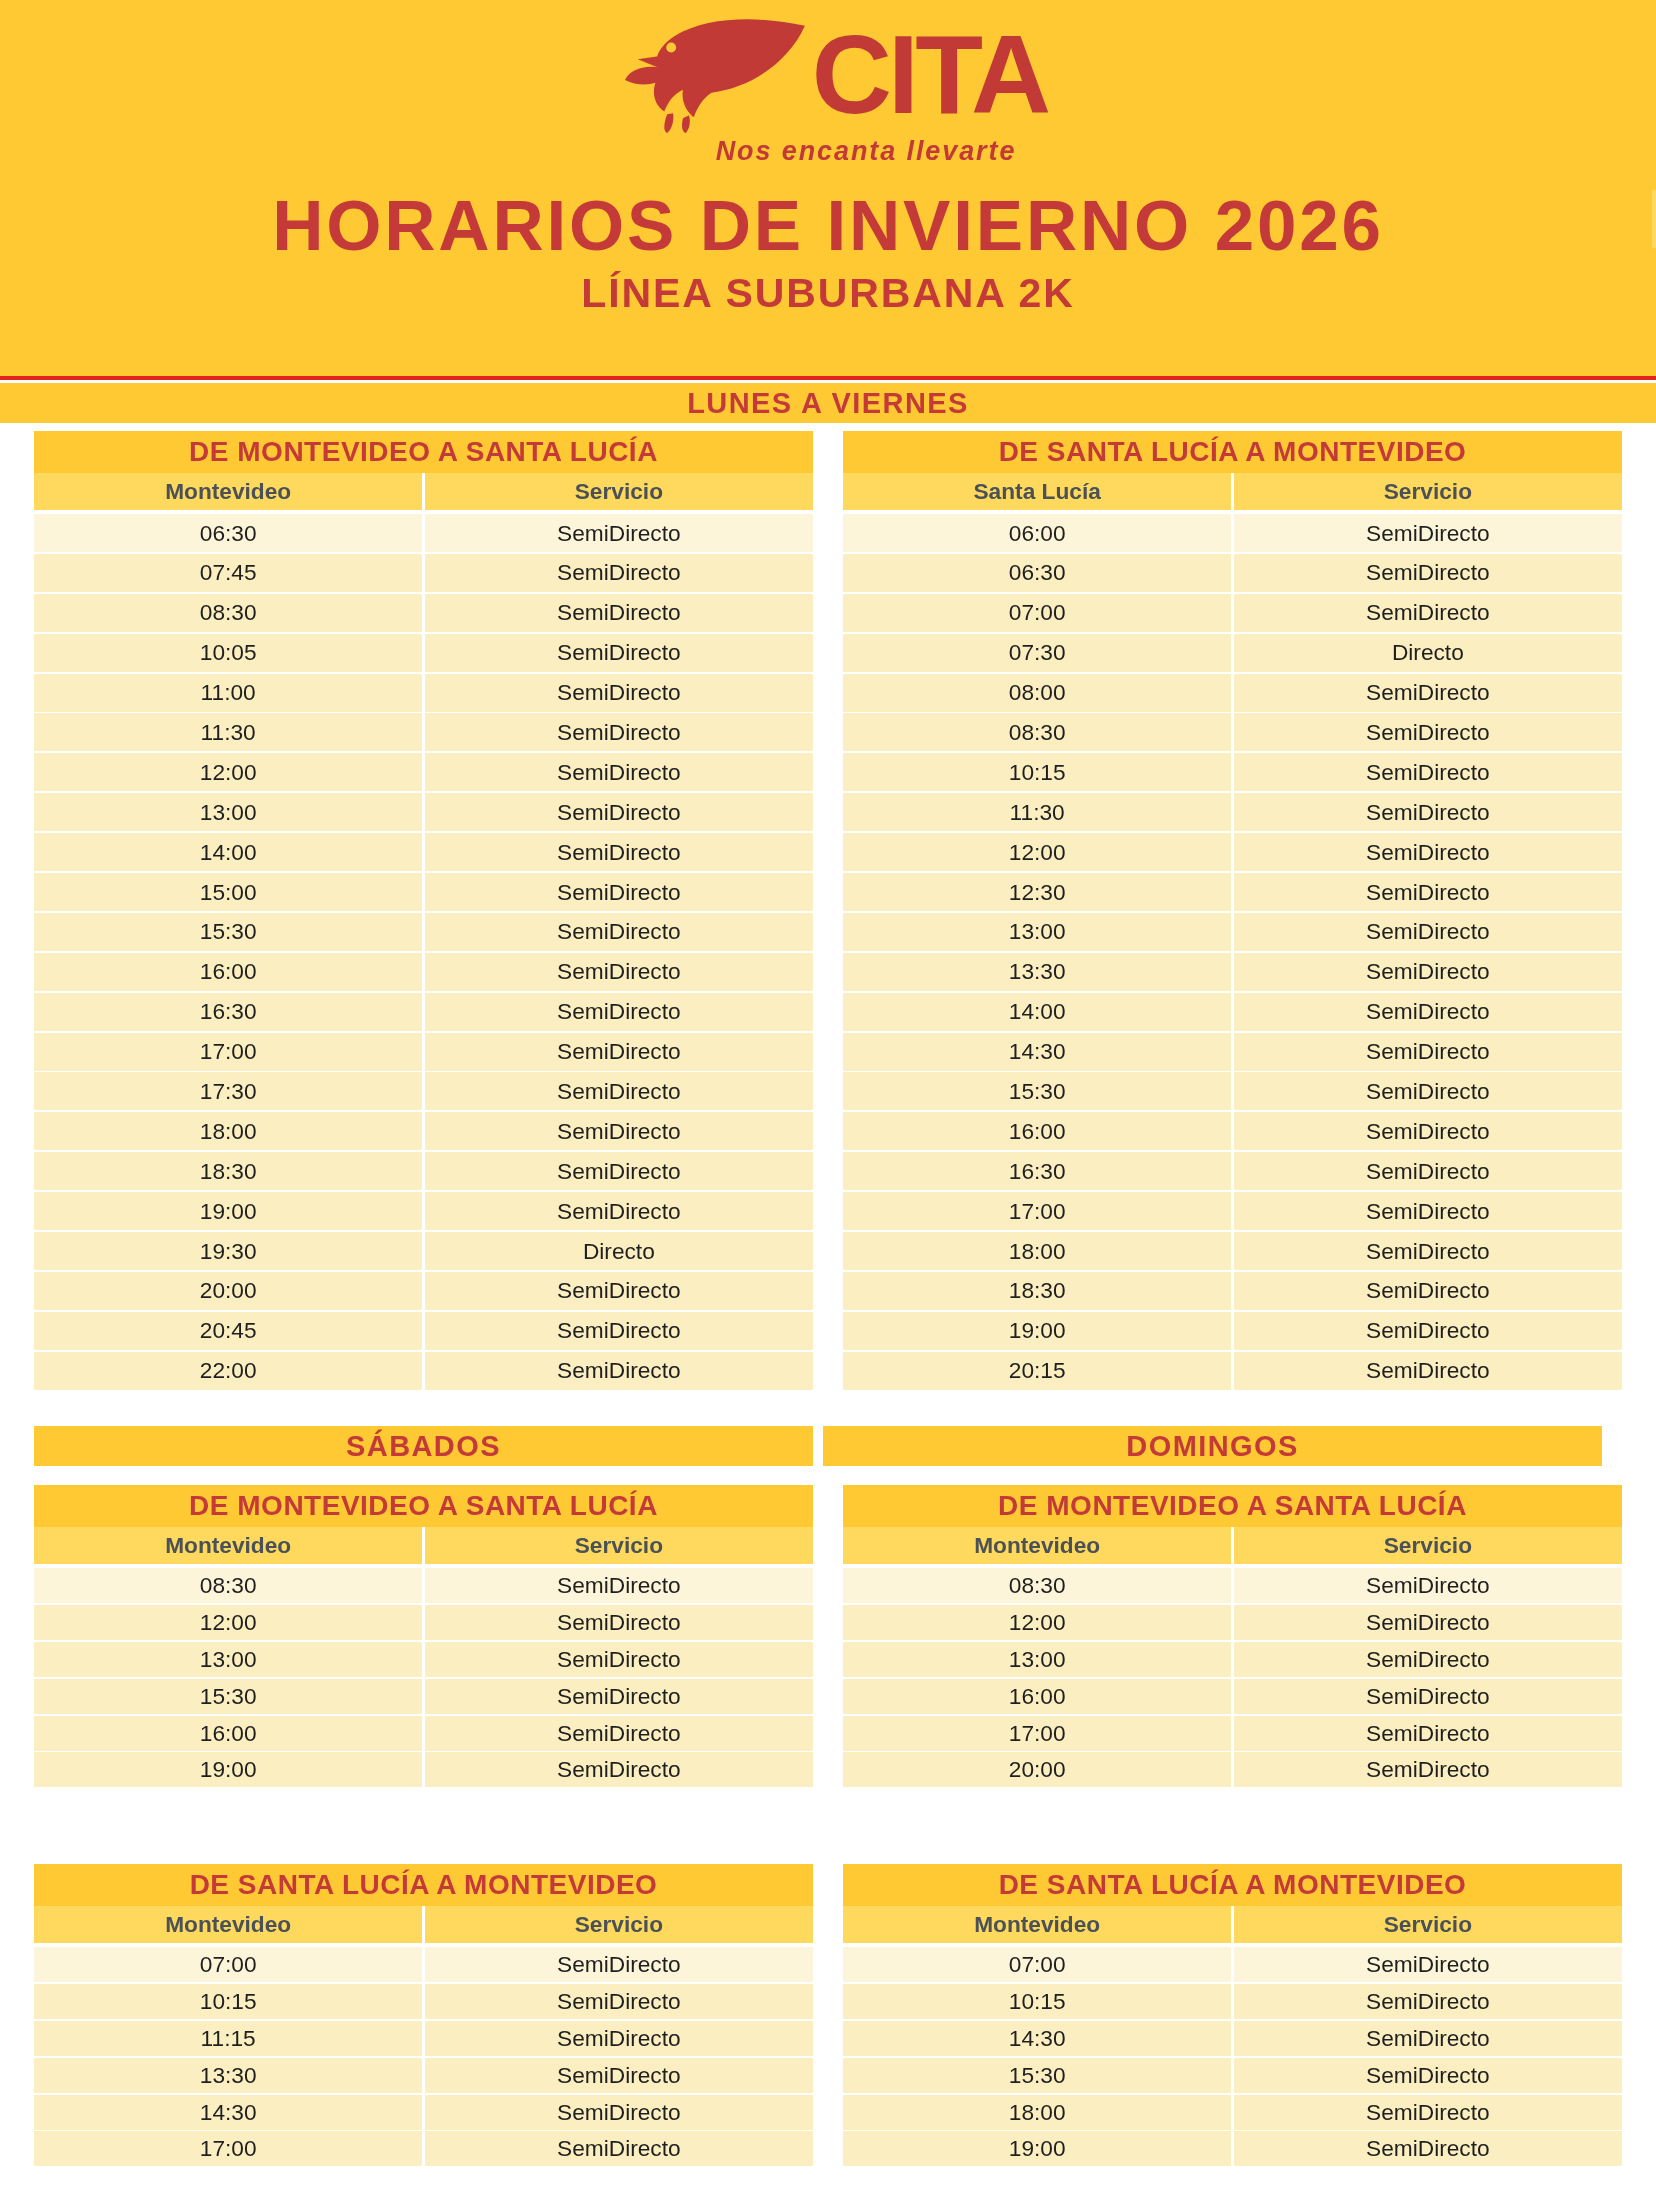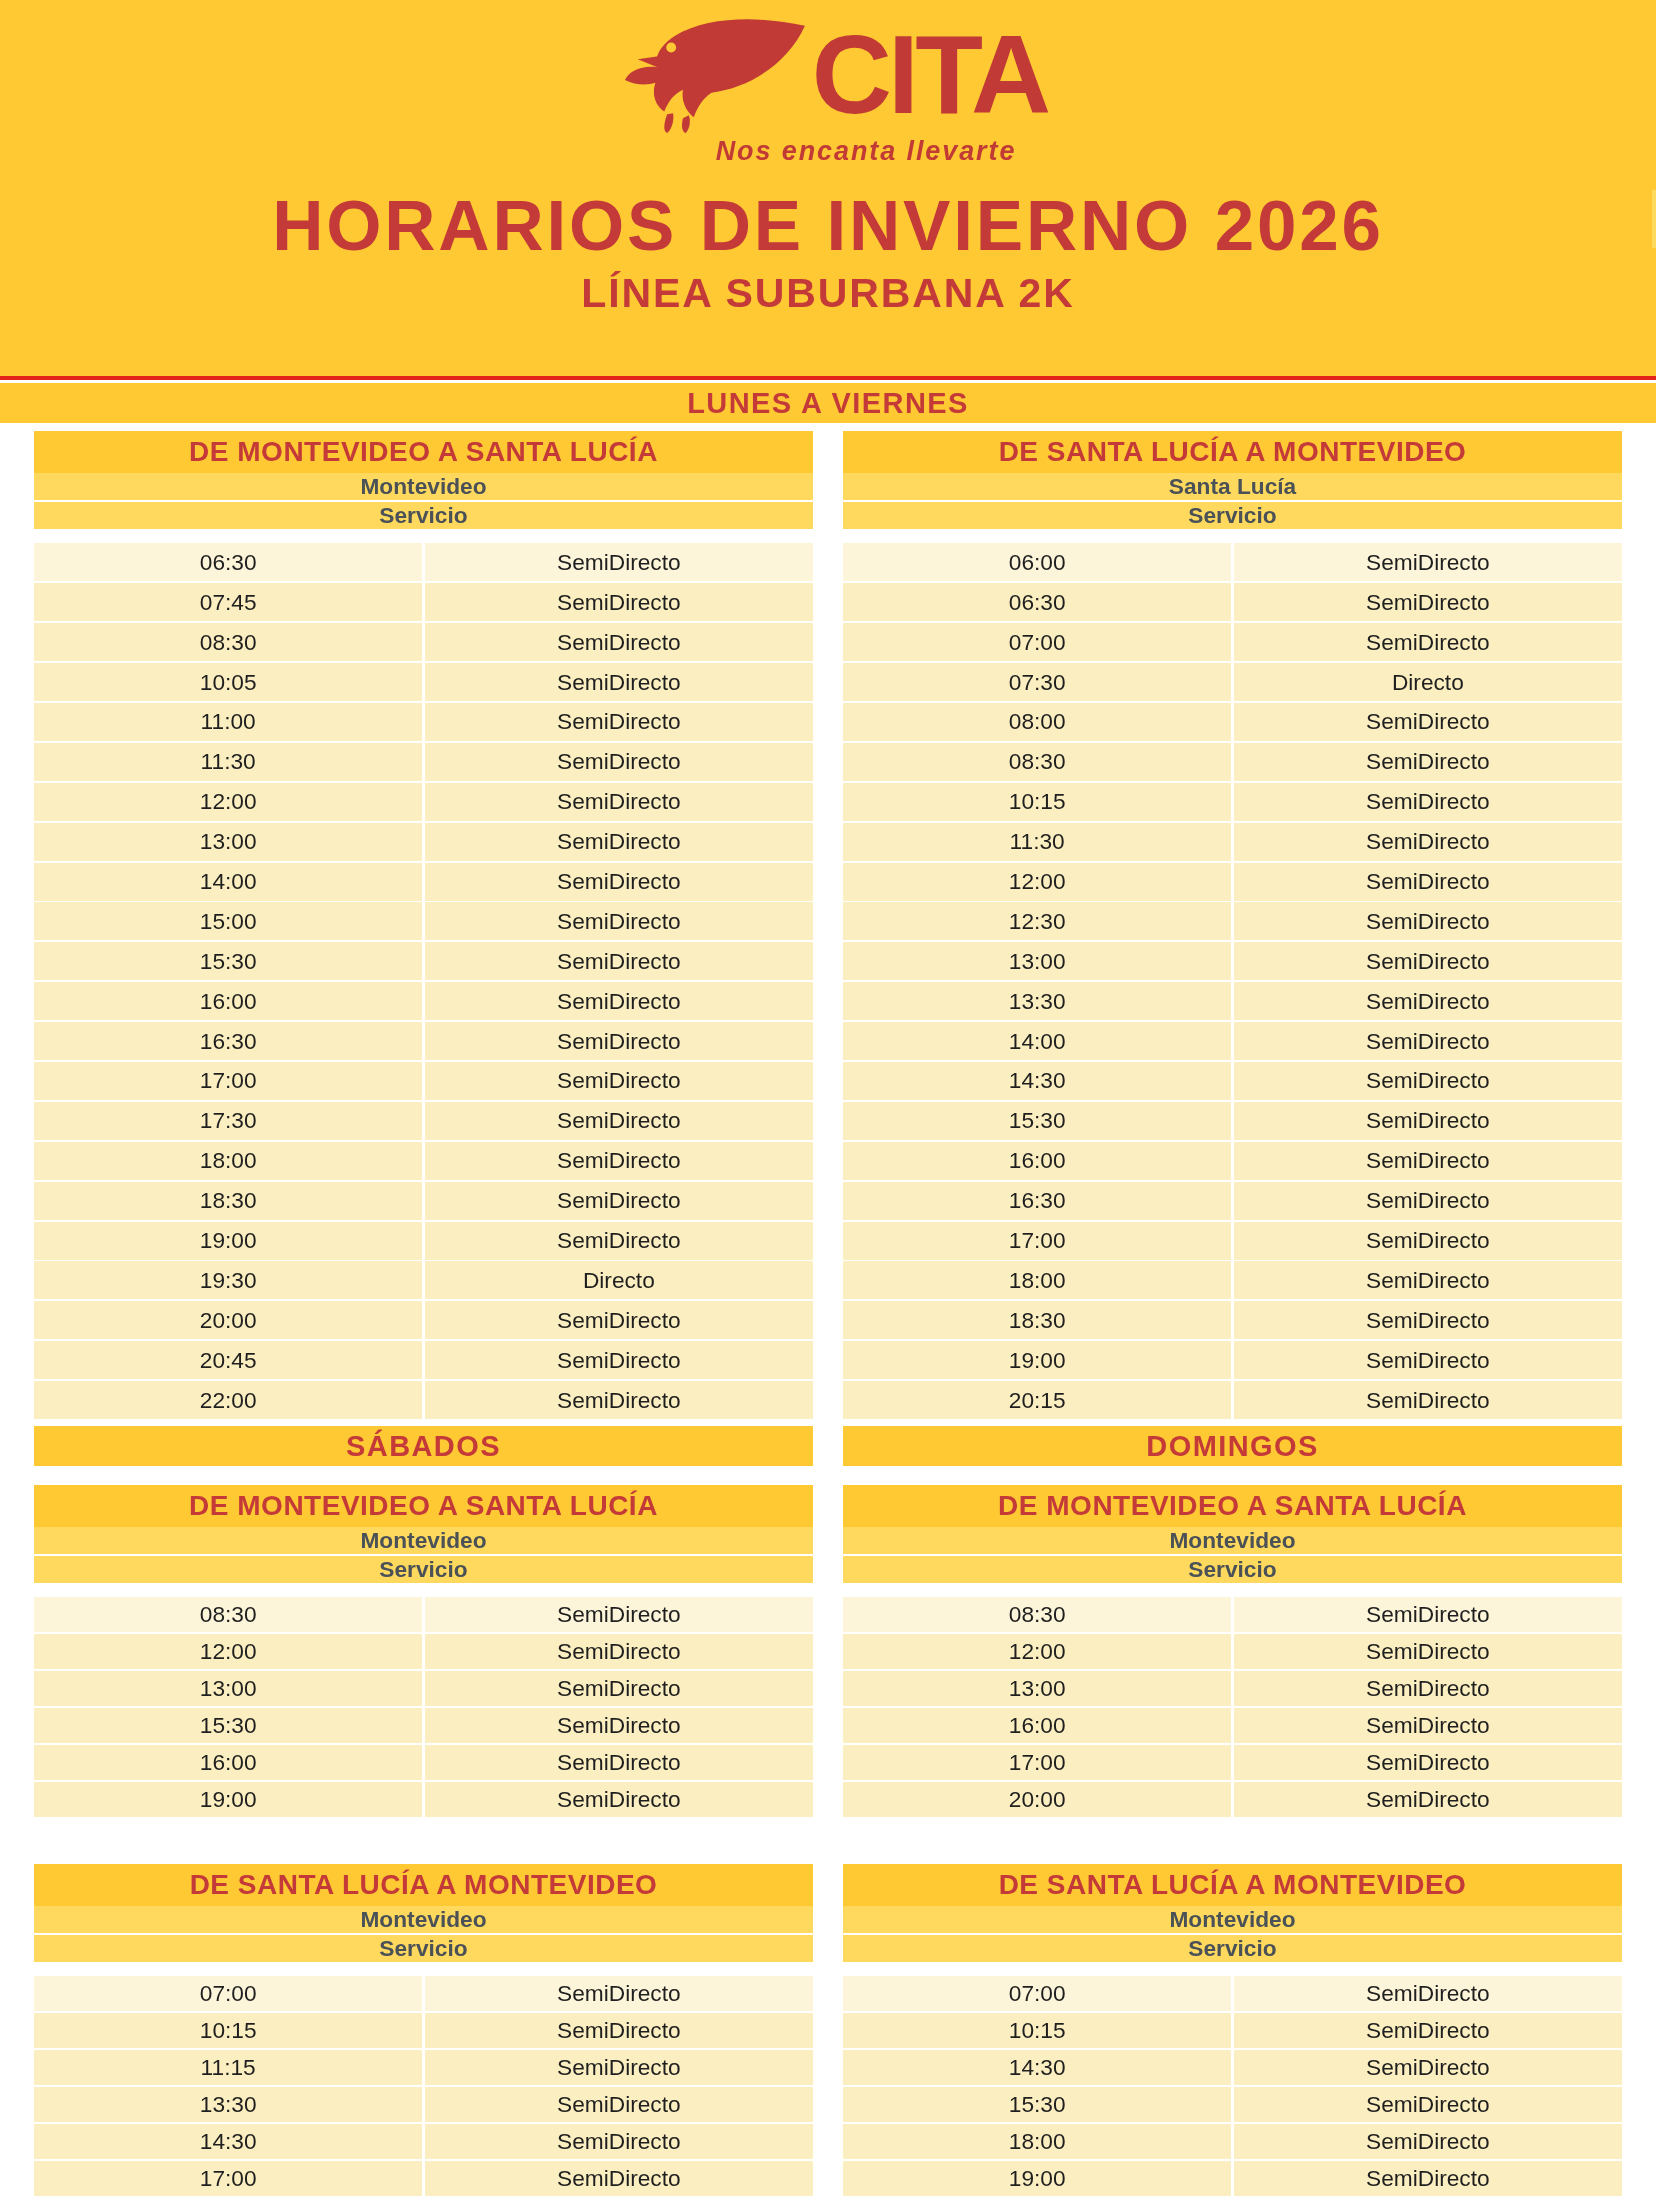--- a/index.html
+++ b/index.html
@@ -18,29 +18,29 @@
     font-size:71px;font-weight:bold;color:#c43a38;letter-spacing:2.8px;}
   .subtitle{position:absolute;top:270px;left:0;width:100%;text-align:center;
     font-size:41px;font-weight:bold;color:#c43a38;letter-spacing:1.9px;}
   .red-line{position:absolute;top:376px;left:0;width:1656px;height:4.2px;background:#e3241c;}
   .right-tab{position:absolute;top:190px;left:1652px;width:4.2px;height:58px;background:#ffd95e;}
   
   .banner{position:absolute;height:40px;background:#ffc933;display:flex;align-items:center;justify-content:center;
     color:#c43a38;font-weight:bold;font-size:29px;letter-spacing:1.4px;}
   .banner-full{top:383px;left:0;width:1656px;}
   .banner-sab{top:1426px;left:34px;width:779px;}
-  .banner-dom{top:1426px;left:843px;width:779px;}
+  .banner-dom{top:1426px;left:823px;width:779px;}
   
   .table{position:absolute;width:779px;}
   .pos-wd-l{left:34px;top:431px;}   .pos-wd-r{left:843px;top:431px;}
   .pos-we-l{left:34px;top:1485px;}  .pos-we-r{left:843px;top:1485px;}
   .pos-wb-l{left:34px;top:1864px;}  .pos-wb-r{left:843px;top:1864px;}
   .t-title{height:42px;background:#ffc933;display:flex;align-items:center;justify-content:center;
     color:#c43a38;font-weight:bold;font-size:28px;letter-spacing:0.5px;}
-  .t-head{display:flex;gap:2.4px;margin-bottom:14px;flex-direction:column;}
+  .t-head{display:flex;gap:2.4px;margin-bottom:4px;}
   .t-hcell{flex:1;height:37px;background:#ffd95e;display:flex;align-items:center;justify-content:center;
     color:#4a5157;font-weight:bold;font-size:22.7px;}
   .t-row{display:flex;gap:2.4px;margin-bottom:1.9px;}
   .t-cell{flex:1;background:#fbeec0;display:flex;align-items:center;justify-content:center;
     color:#1f1f1f;font-size:22.7px;}
   .t-body .t-row:first-child .t-cell{background:#fdf5d9;}
   .rows-lg .t-cell{height:38px;}
   .rows-sm .t-cell{height:35px;}
 </style>
 </head>

